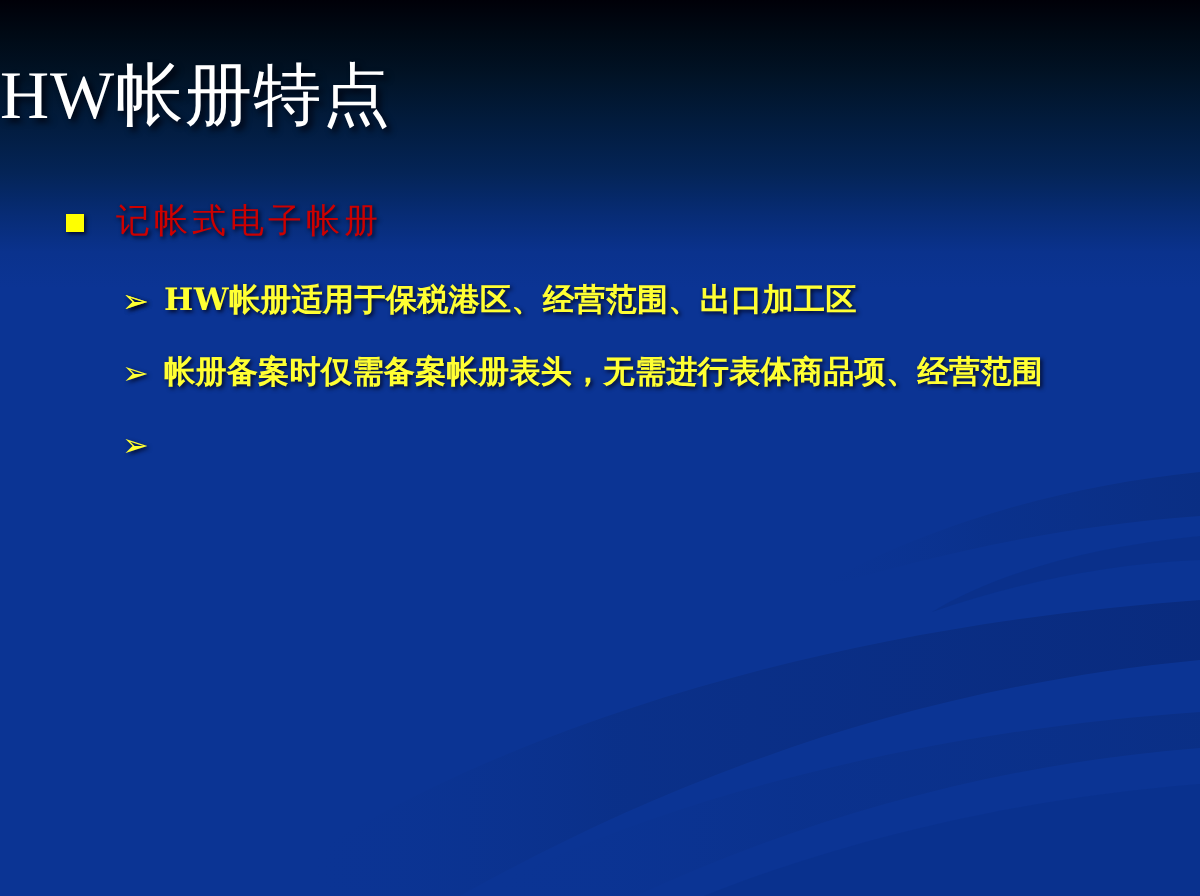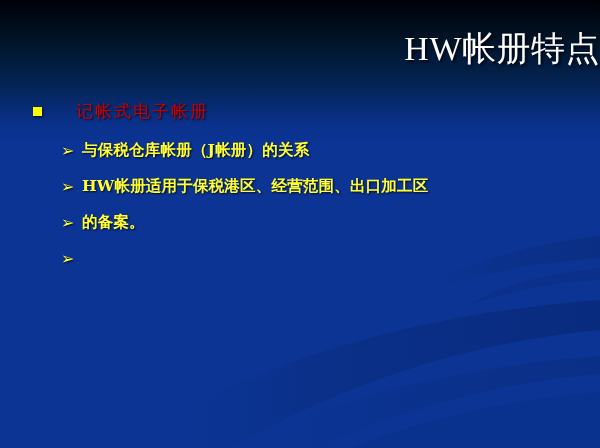--- a/index.html
+++ b/index.html
@@ -37,41 +37,41 @@
     height: 448px;
     pointer-events: none;
   }
 
   
   #title {
     position: absolute;
     left: 0;
     top: 28px;
     width: 600px;
-    text-align: right;
+    text-align: left;
     color: #ffffff;
     font-size: 34px;
     line-height: 42px;
     letter-spacing: 0.5px;
     text-shadow: 2px 2px 3px rgba(0, 0, 10, 0.85);
     white-space: nowrap;
   }
 
   
   #body {
     position: absolute;
     left: 0;
     top: 98px;
     width: 600px;
   }
 
   
   .lvl1 {
     position: relative;
-    padding-left: 76px;
+    padding-left: 58px;
     height: 28px;
   }
 
   .lvl1 .sq {
     position: absolute;
     left: 33px;
     top: 9px;
     width: 9px;
     height: 9px;
     background: #ffff00;
@@ -157,31 +157,30 @@
 
   <div id="body">
 
     <div class="lvl1">
       <span class="sq"></span>
       <span class="txt">记帐式电子帐册</span>
     </div>
 
     <div class="lvl2">
       <span class="arw">➢</span>
-      <span class="txt">与保税仓库帐册（J帐册）的关系</span>
     </div>
 
     <div class="lvl2">
       <span class="arw">➢</span>
       <span class="txt">HW帐册适用于保税港区、经营范围、出口加工区</span>
     </div>
 
     <div class="lvl2">
       <span class="arw">➢</span>
-      <span class="txt cont">的备案。</span>
+      <span class="txt">帐册备案时仅需备案帐册表头，无需进行表体商品项、经营范围</span>
     </div>
 
     <div class="lvl2">
       <span class="arw">➢</span>
     </div>
 
   </div>
 </div>
 
 </body></html>

